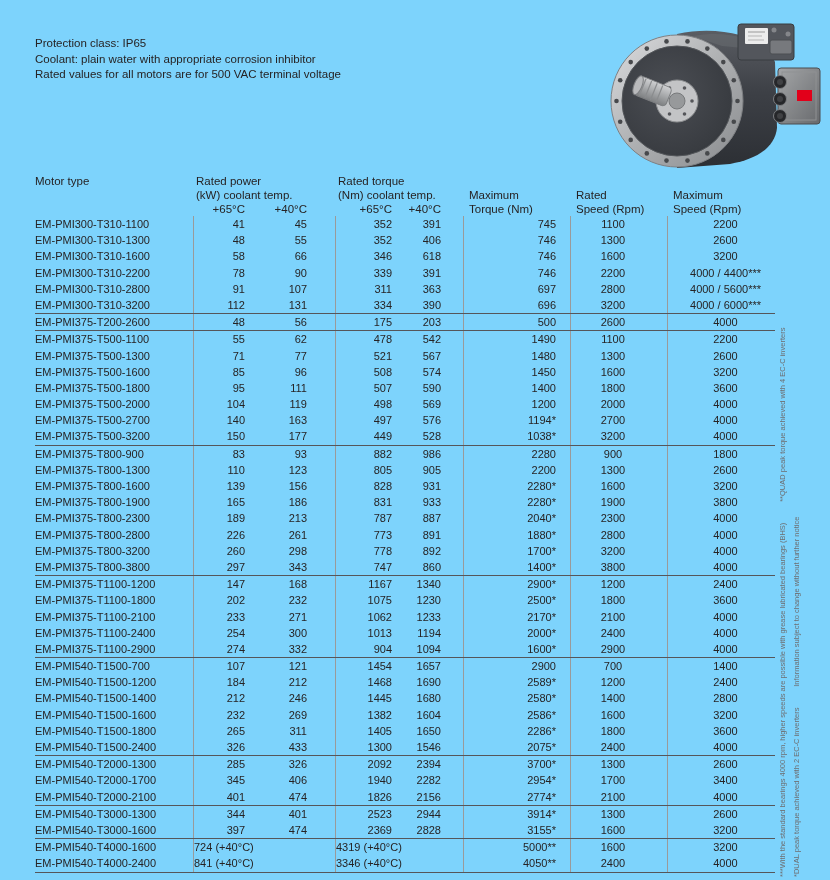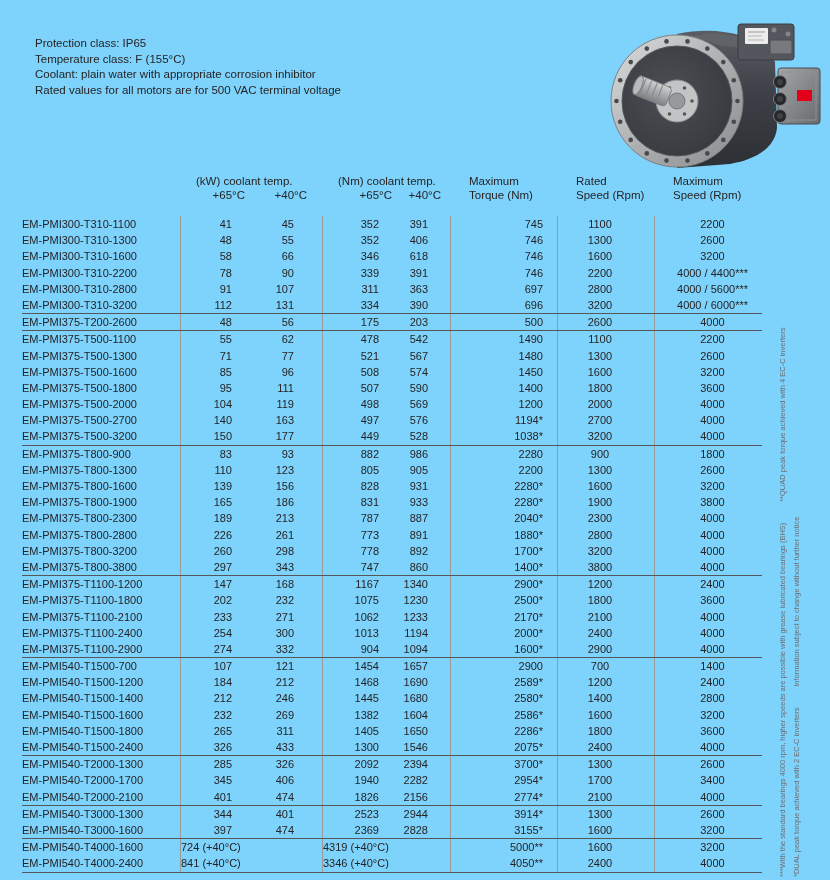--- a/index.html
+++ b/index.html
@@ -18,21 +18,21 @@
     height:14px; font-size:11.5px; line-height:14px;
   }
   .hc { white-space:nowrap; }
   .c1{grid-column:1} .c2{grid-column:2} .c3{grid-column:3} .c4{grid-column:4}
   .c5{grid-column:5} .c6{grid-column:6} .c7{grid-column:7} .c8{grid-column:8}
   .c23{grid-column:2/4} .c45{grid-column:4/6}
   .h-pad { padding-left:3px; }
   .h-pad6 { padding-left:6px; }
 
   
-  .tbody { position:absolute; left:22px; top:216px; width:740px; border-bottom:1.5px solid #55565a; }
+  .tbody { position:absolute; left:35px; top:216px; width:740px; border-bottom:1.5px solid #55565a; }
   .group { border-top:1.5px solid #55565a; }
   .group:first-child { border-top:none; }
   .trow {
     display:grid; grid-template-columns:158px 70px 72px 65px 63px 107px 97px 108px;
     height:16.2px;
   }
   .cell { font-size:11px; line-height:16.2px; white-space:nowrap; overflow:visible; }
   .motor { text-align:left; }
   .num { text-align:right; }
   .p65 { padding-right:18px; }
@@ -56,21 +56,20 @@
   
   .photo { position:absolute; left:602px; top:12px; width:222px; height:158px; }
 </style>
 </head>
 <body>
 
 <div class="page">
 
   <div class="info-block">
     <div>Protection class: IP65</div>
-    <div>Temperature class: F (155°C)</div>
     <div>Coolant: plain water with appropriate corrosion inhibitor</div>
     <div>Rated values for all motors are for 500 VAC terminal voltage</div>
   </div>
 
   <div class="photo">
     <svg width="222" height="158" viewBox="0 0 222 158">
       <defs>
         <linearGradient id="bodyG" x1="0" y1="0" x2="0" y2="1">
           <stop offset="0" stop-color="#5a5d63"></stop>
           <stop offset="0.45" stop-color="#3d4046"></stop>
@@ -159,20 +158,25 @@
         <line x1="50" y1="80" x2="50" y2="98" stroke="#8a8c8e" stroke-width="1.2"></line>
         <line x1="56" y1="80" x2="56" y2="98" stroke="#8a8c8e" stroke-width="1.2"></line>
         <ellipse cx="33" cy="89" rx="4" ry="10" fill="#b9babc" stroke="#7c7e80"></ellipse>
       </g>
       <circle cx="75" cy="89" r="8" fill="#97999b" stroke="#77797b"></circle>
     </svg>
   </div>
 
   <div class="thead">
     <div class="h-row">
+      <div class="hc c1">Motor type</div>
+      <div class="hc c23 h-pad">Rated power</div>
+      <div class="hc c45 h-pad">Rated torque</div>
+    </div>
+    <div class="h-row">
       <div class="hc c23 h-pad">(kW) coolant temp.</div>
       <div class="hc c45 h-pad">(Nm) coolant temp.</div>
       <div class="hc c6 h-pad6">Maximum</div>
       <div class="hc c7 h-pad6">Rated</div>
       <div class="hc c8 h-pad6">Maximum</div>
     </div>
     <div class="h-row">
       <div class="hc c2 num p65">+65°C</div>
       <div class="hc c3 num p40">+40°C</div>
       <div class="hc c4 num t65">+65°C</div>

